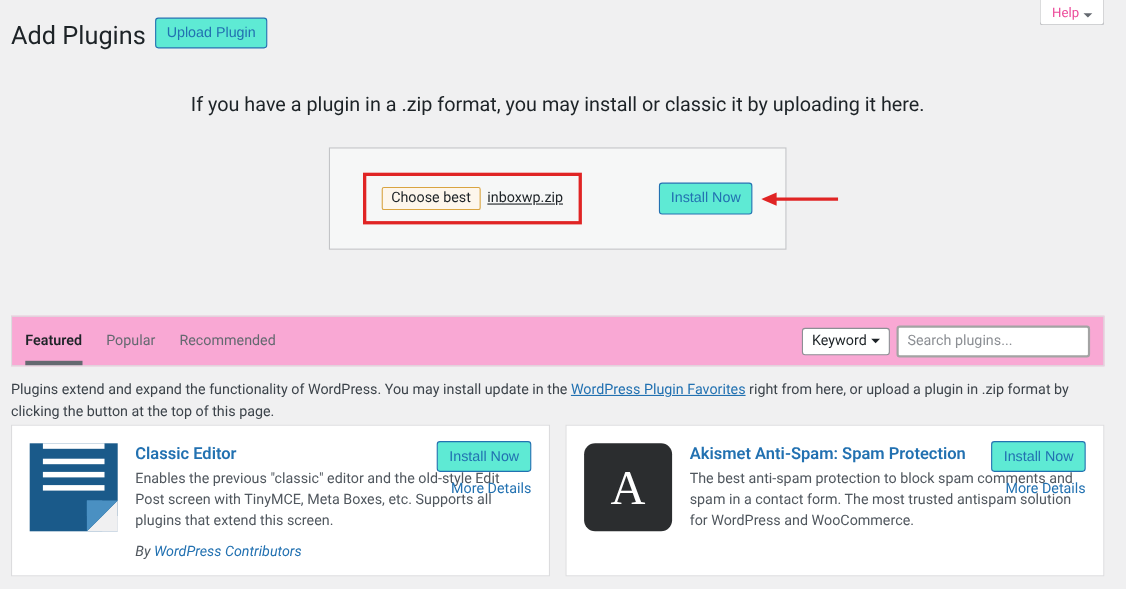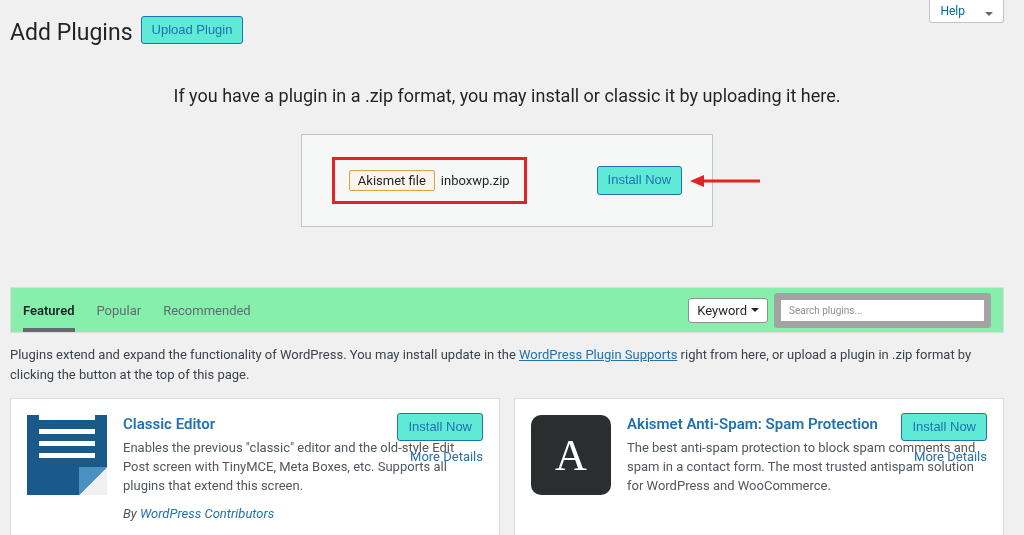--- a/index.html
+++ b/index.html
@@ -37,25 +37,25 @@
   }
   .help-tab {
     position: absolute;
     top: 0;
     right: 20px;
     border: 1px solid #c3c4c7;
     border-top: none;
     background: #fff;
     padding: 4px 10px;
     font-size: 12px;
-    color: #0369a1;
+    color: #ec4899;
     cursor: pointer;
     display: flex;
     align-items: flex-end;
-    gap: 20px;
+    gap: 4px;
     border-radius: 0 0 3px 3px;
   }
   .help-tab .caret {
     display: inline-block;
     border: 4px solid transparent;
     border-top-color: #646970;
     transform: translateY(2px);
   }
 
   .upload-area {
@@ -91,34 +91,35 @@
     padding: 2px 8px;
     font-size: 13px;
     font-family: inherit;
     cursor: pointer;
     border-radius: 2px;
     color: #1d2327;
   }
   .chosen-filename {
     font-size: 13px;
     color: #1d2327;
+    text-decoration: underline;
   }
   .arrow-annotation {
     position: absolute;
     left: 100%;
     top: 50%;
     transform: translateY(-50%);
     margin-left: 8px;
     pointer-events: none;
   }
   .arrow-annotation svg { display: block; }
 
   .filter-bar {
     margin-top: 60px;
-    background: #86efac;
+    background: #f9a8d4;
     border: 1px solid #dcdcde;
     display: flex;
     align-items: center;
     padding: 16px 12px;
     height: 46px;
   }
   .tabs {
     display: flex;
     gap: 22px;
     flex: 1;
@@ -151,44 +152,44 @@
     gap: 4px;
     cursor: pointer;
   }
   .select-wrap .caret {
     display: inline-block;
     border: 4px solid transparent;
     border-top-color: #1d2327;
     transform: translateY(2px);
   }
   .search-input {
-    border: 7px solid #a3a3a3;
+    border: 2px solid #a3a3a3;
     padding: 5px 8px;
     border-radius: 3px;
-    font-size: 10px;
-    width: 217px;
+    font-size: 13px;
+    width: 176px;
     font-family: inherit;
   }
   .search-input::placeholder { color: #8c8f94; }
 
   .description-text {
     font-size: 13px;
     color: #3c434a;
     margin-top: 12px;
     line-height: 1.5;
   }
   .description-text a {
     color: #2271b1;
     text-decoration: underline;
   }
 
   .plugin-cards {
     display: flex;
     gap: 14px;
-    margin-top: 14px;
+    margin-top: 2px;
   }
   .plugin-card {
     flex: 1;
     background: #fff;
     border: 1px solid #dcdcde;
     padding: 16px 18px 14px 16px;
     display: flex;
     gap: 16px;
     position: relative;
   }
@@ -288,21 +289,21 @@
       <h1 class="page-title">Add Plugins</h1>
       <button class="btn-secondary">Upload Plugin</button>
     </div>
   </div>
 
   <div class="upload-area">
     <div class="upload-instructions">If you have a plugin in a .zip format, you may install or classic it by uploading it here.</div>
 
     <div class="upload-panel">
       <div class="file-picker-wrap">
-        <button class="choose-file-btn">Akismet file</button>
+        <button class="choose-file-btn">Choose best</button>
         <span class="chosen-filename">inboxwp.zip</span>
       </div>
       <div style="position:relative;">
         <button class="btn-secondary">Install Now</button>
         <span class="arrow-annotation">
           <svg width="70" height="16" viewBox="0 0 70 16">
             <line x1="70" y1="8" x2="12" y2="8" stroke="#e02424" stroke-width="3"></line>
             <polygon points="0,8 14,2 14,14" fill="#e02424"></polygon>
           </svg>
         </span>
@@ -319,21 +320,21 @@
     <div class="filter-right">
       <div class="select-wrap">
         <span>Keyword</span>
         <span class="caret"></span>
       </div>
       <input class="search-input" type="text" placeholder="Search plugins..." style="">
     </div>
   </div>
 
   <p class="description-text">
-    <span>Plugins extend and expand the functionality of WordPress. You may install update in the </span><a href="#">WordPress Plugin Supports</a><span> right from here, or upload a plugin in .zip format by clicking the button at the top of this page.</span>
+    <span>Plugins extend and expand the functionality of WordPress. You may install update in the </span><a href="#">WordPress Plugin Favorites</a><span> right from here, or upload a plugin in .zip format by clicking the button at the top of this page.</span>
   </p>
 
   <div class="plugin-cards">
 
     <div class="plugin-card">
       <div class="plugin-icon classic">
         <span class="fold"></span>
       </div>
       <div class="plugin-body">
         <div class="plugin-name">Classic Editor</div>

